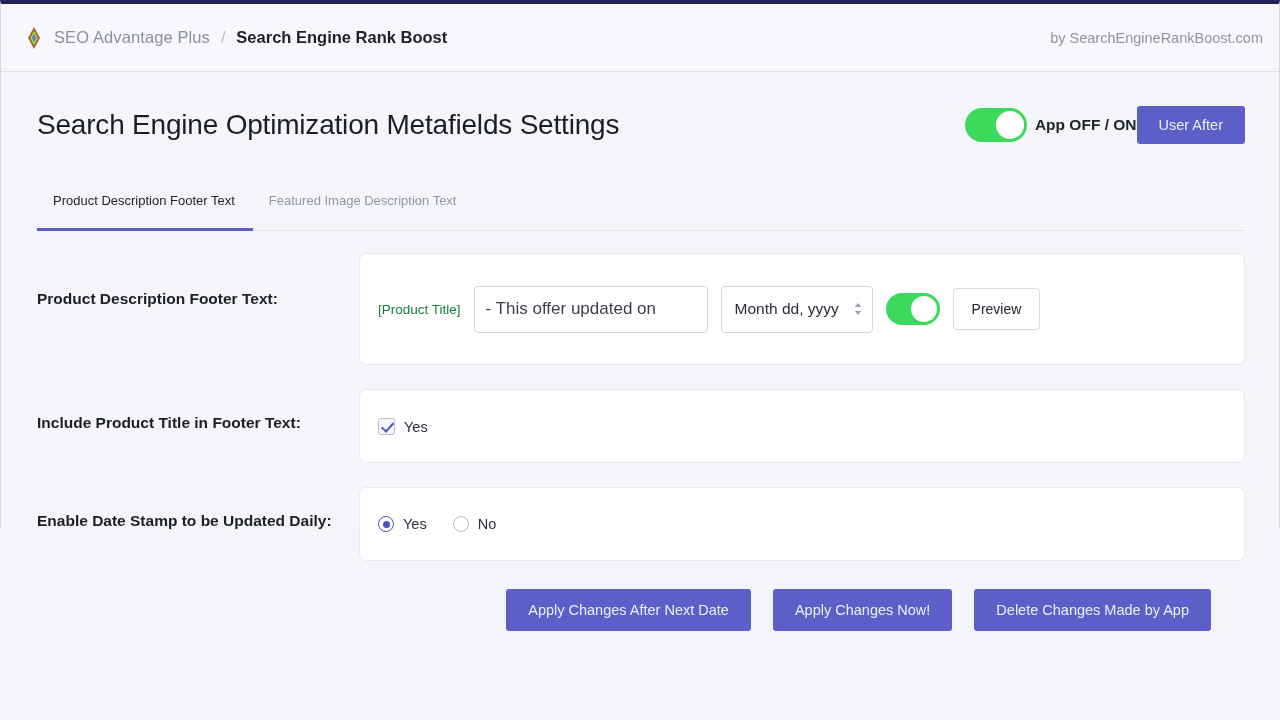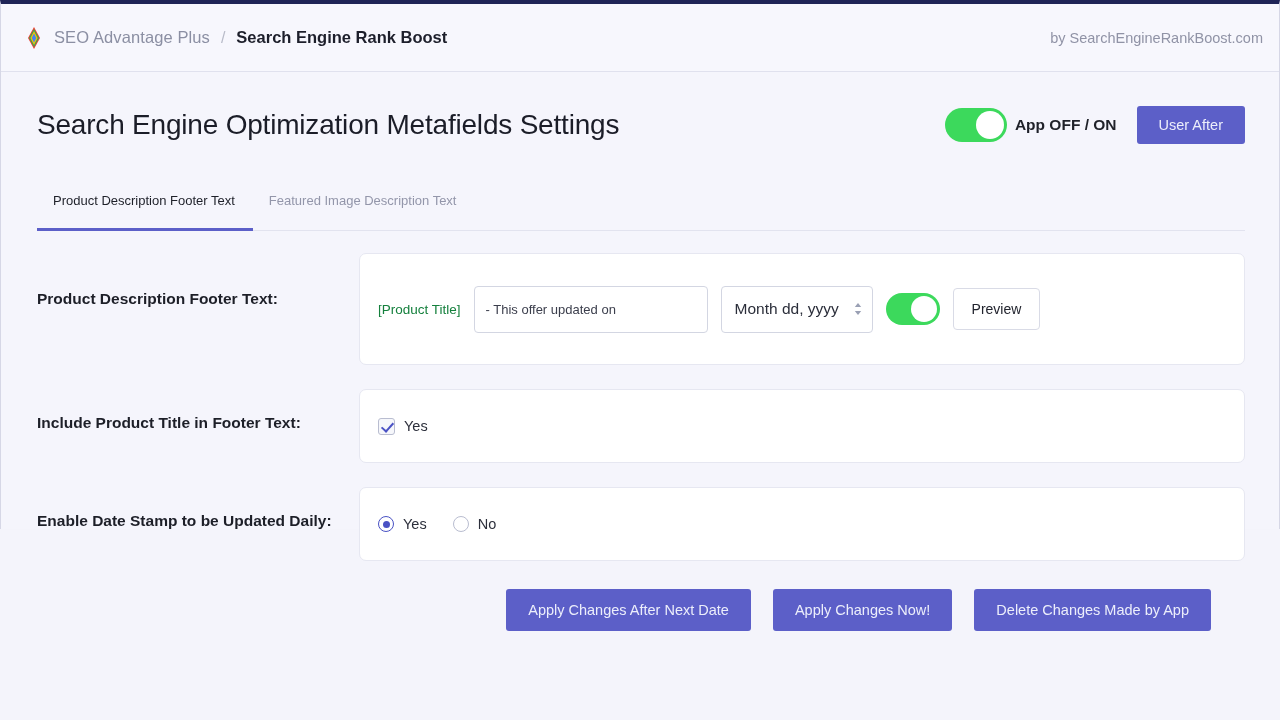--- a/index.html
+++ b/index.html
@@ -63,21 +63,20 @@
     font-weight: 400;
     color: #1b1d28;
     letter-spacing: -.2px;
     margin: 0;
     line-height: 1.1;
   }
   .title-actions {
     margin-left: auto;
     display: flex;
     align-items: center;
-    gap: 20px;
   }
   .toggle-wrap { display: flex; align-items: center; gap: 8px; }
 
   .switch {
     width: 62px; height: 34px;
     border-radius: 17px;
     background: #3cd95c;
     position: relative;
     flex: 0 0 auto;
     cursor: pointer;
@@ -178,21 +177,21 @@
     color: #15803d;
     white-space: nowrap;
   }
   .text-input {
     width: 234px;
     height: 47px;
     border: 1px solid #d3d6e2;
     border-radius: 4px;
     background: #fff;
     font-family: inherit;
-    font-size: 13px;
+    font-size: 17px;
     color: #3b3e4c;
     padding: 9px 11px;
     outline: none;
   }
   .select-box {
     width: 152px;
     height: 47px;
     border: 1px solid #d3d6e2;
     border-radius: 4px;
     background: #fff;
@@ -219,21 +218,21 @@
     border-radius: 4px;
     font-family: inherit;
     font-size: 14px;
     color: #22242e;
     padding: 0 18px;
     cursor: pointer;
   }
 
   
   .opt-row { display: flex; align-items: center; gap: 26px; }
-  .opt { display: flex; align-items: center; gap: 9px; cursor: pointer; }
+  .opt { display: flex; align-items: flex-end; gap: 9px; cursor: pointer; }
   .checkbox {
     width: 17px; height: 17px;
     border: 1px solid #b9bdd0;
     border-radius: 3px;
     background: #f6f7fb;
     position: relative;
     flex: 0 0 auto;
   }
   .checkbox.checked::after {
     content: "";

